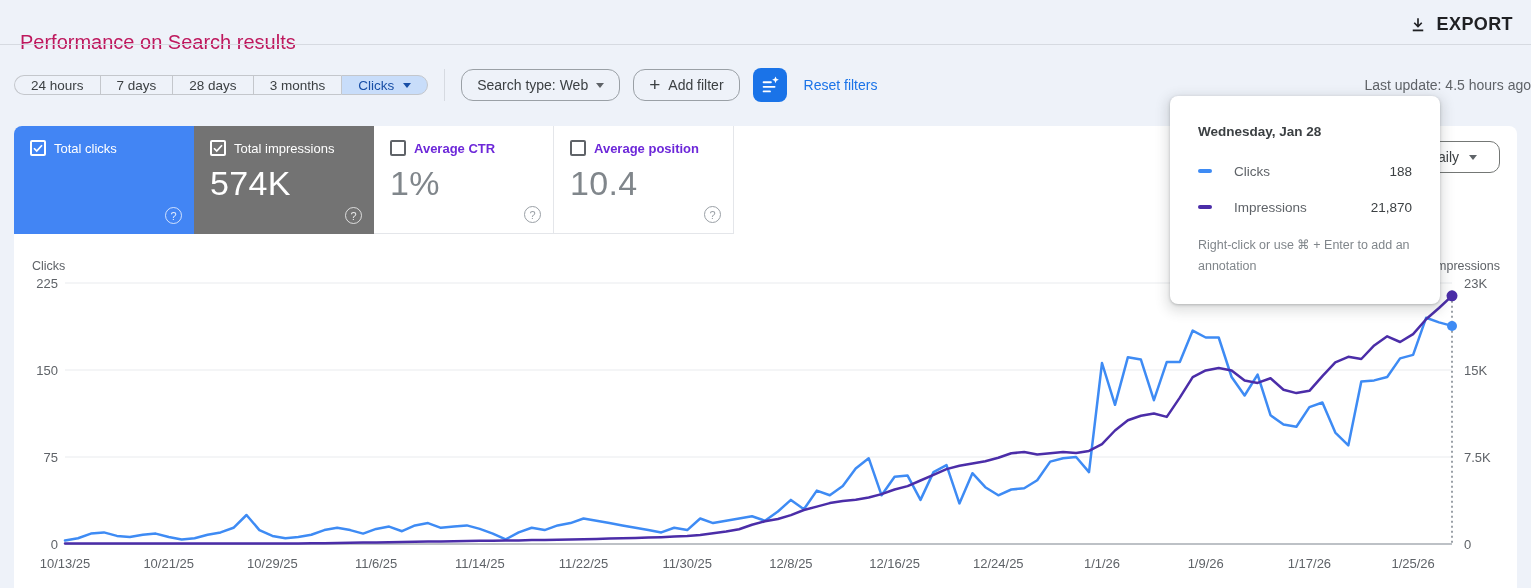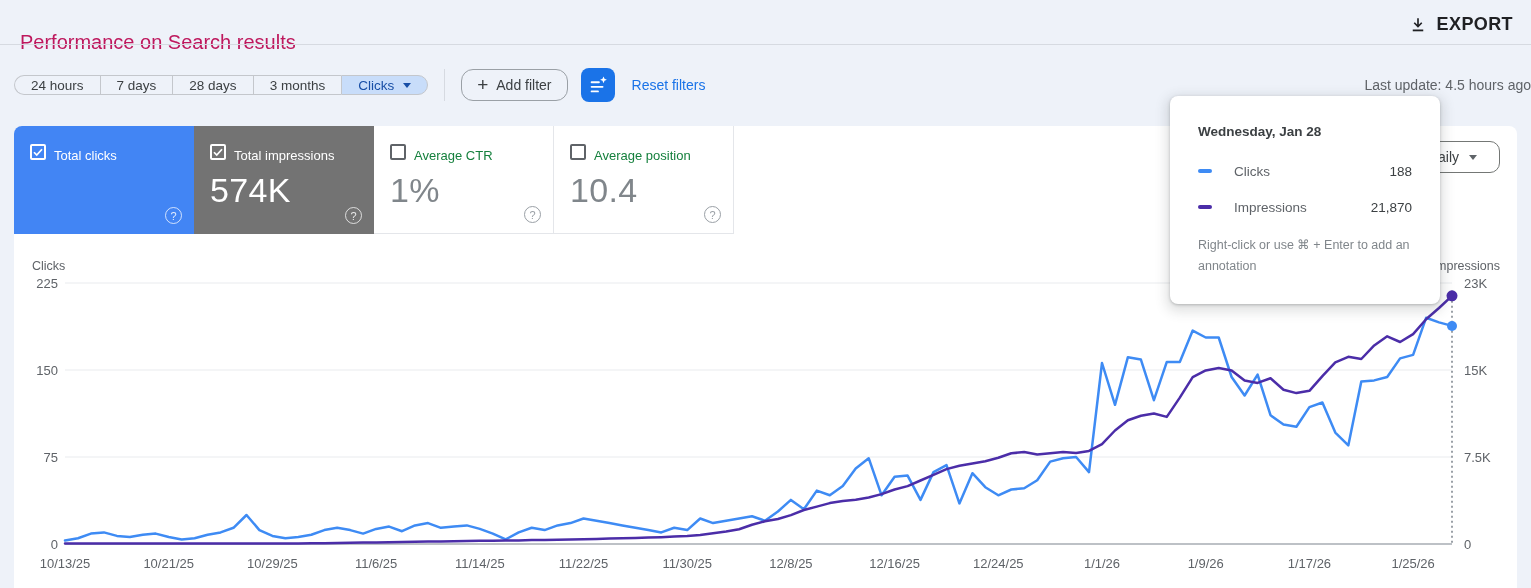--- a/index.html
+++ b/index.html
@@ -37,26 +37,26 @@
   .last-update { position:absolute; right:0px; top:77px; font-size:14px; color:#5f6368; white-space:nowrap;margin-left:26px; }
 
   
   .card { position:absolute; left:14px; top:126px; width:1503px; height:462px; background:#ffffff;
     border-radius:8px 8px 0 0; }
 
   
   .tiles { position:absolute; left:0; top:0; display:flex; }
   .tile { width:180px; height:108px; position:relative; padding:14px 16px; cursor:pointer; }
   .tile .tile-head { display:flex; align-items:center; gap:8px; }
-  .tile .tile-label { font-size:13px;margin-top:8px; }
+  .tile .tile-label { font-size:13px; }
   .tile .tile-value { font-size:34px; font-weight:400; margin-top:8px; letter-spacing:.3px; }
   .tile.sel { color:#fff; }
   .tile.sel:first-child { border-radius:8px 0 0 0; }
   .tile.unsel { background:#fff; border-right:1px solid #e4e6ea; border-bottom:1px solid #e4e6ea; }
-  .tile.unsel .tile-label { color:#15803d; }
+  .tile.unsel .tile-label { color:#6d28d9;font-weight:bold; }
   .tile.unsel .tile-value { color:#80868b; }
   .cbx { width:16px; height:16px; border-radius:2px; flex:0 0 16px; display:flex;
     align-items:center; justify-content:center; }
   .tile.sel .cbx { border:2px solid #fff; }
   .tile.unsel .cbx { border:2px solid #5f6368; }
   .help { position:absolute; right:12px; bottom:10px; width:17px; height:17px; border-radius:50%;
     font-size:11px; display:flex; align-items:center; justify-content:center; cursor:pointer; }
   .tile.sel .help { border:1.5px solid rgba(255,255,255,.75); color:rgba(255,255,255,.85); }
   .tile.unsel .help { border:1.5px solid #9aa0a6; color:#9aa0a6; }
 
@@ -99,20 +99,24 @@
       <div class="seg">24 hours</div>
       <div class="seg">7 days</div>
       <div class="seg">28 days</div>
       <div class="seg">3 months</div>
       <div class="seg custom">
         <span>Clicks</span>
         <span class="caret"></span>
       </div>
     </div>
   <div class="vbar"></div>
+  <div class="pill">
+    <span>Search type: Web</span>
+    <span class="caret"></span>
+  </div>
   <div class="pill">
     <span class="plus">+</span>
     <span>Add filter</span>
   </div>
   <button class="tune-btn">
     <svg width="22" height="22" viewBox="0 0 24 24">
       <path d="M5 9h8M5 14h12M5 19h7" stroke="#fff" stroke-width="2" stroke-linecap="round" fill="none"></path>
       <path d="M18 2.6l1.1 2.6 2.6 1.1-2.6 1.1L18 10l-1.1-2.6L14.3 6.3l2.6-1.1z" fill="#fff"></path>
     </svg>
   </button>

